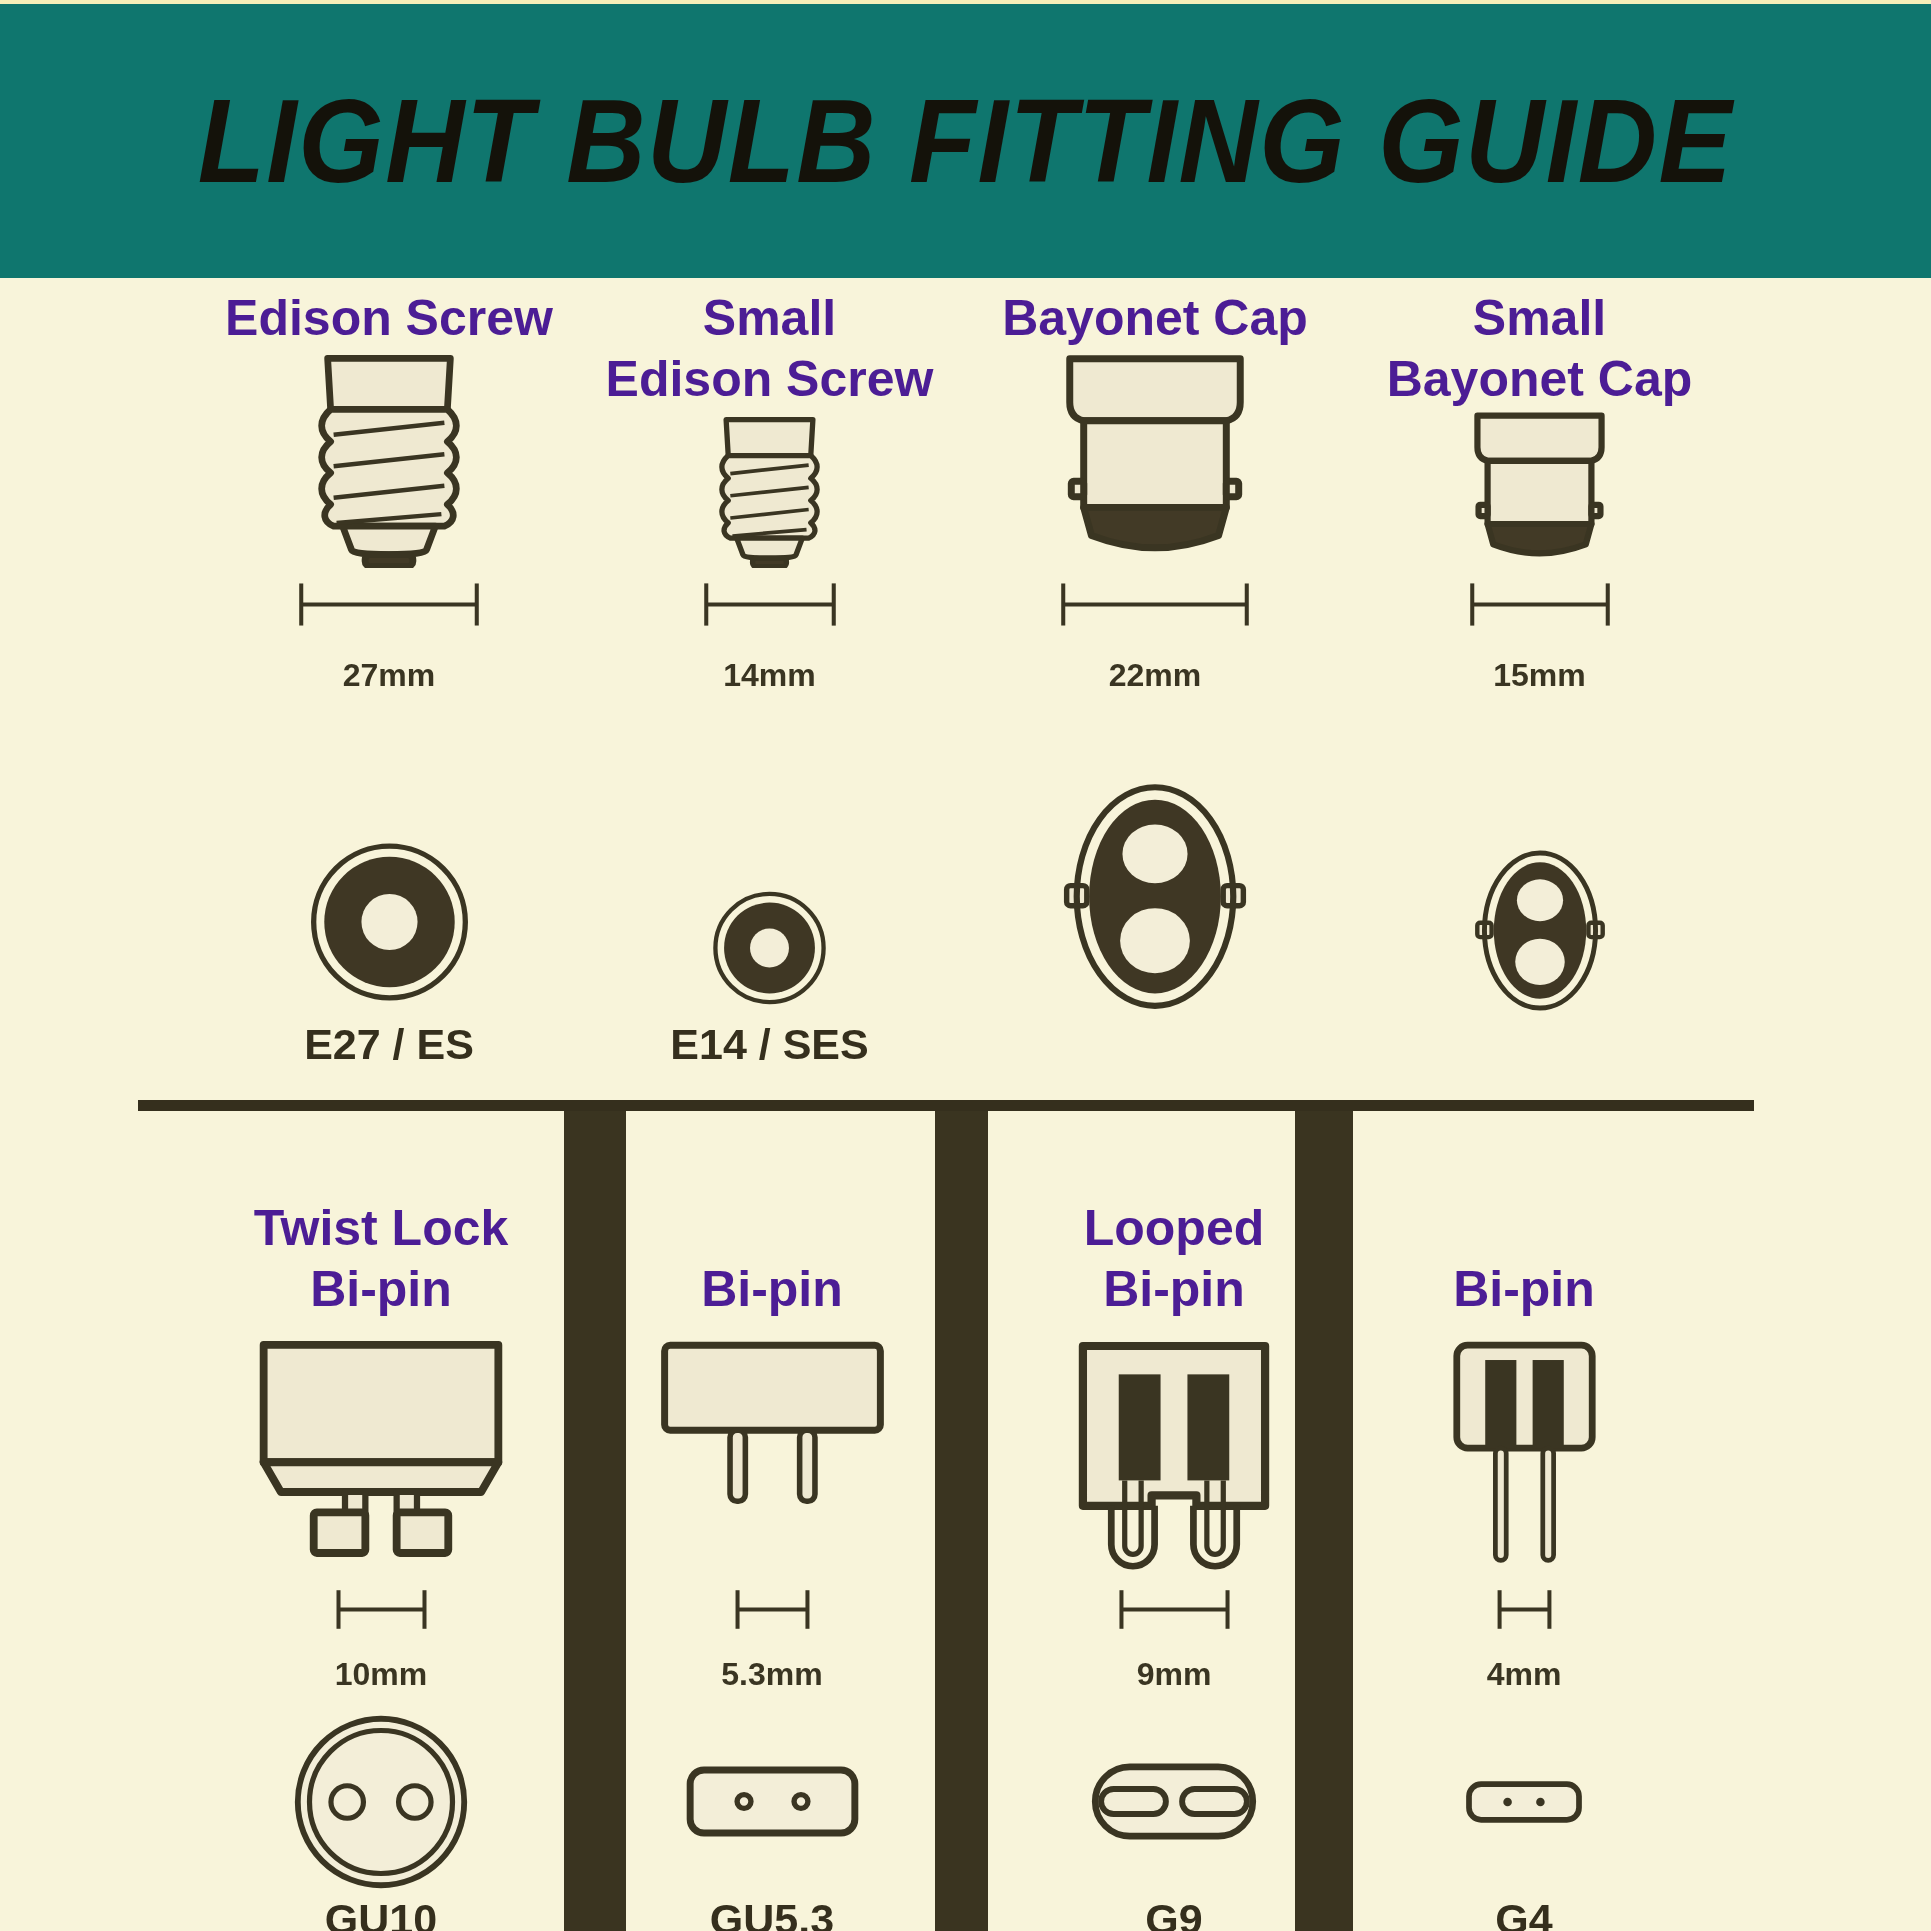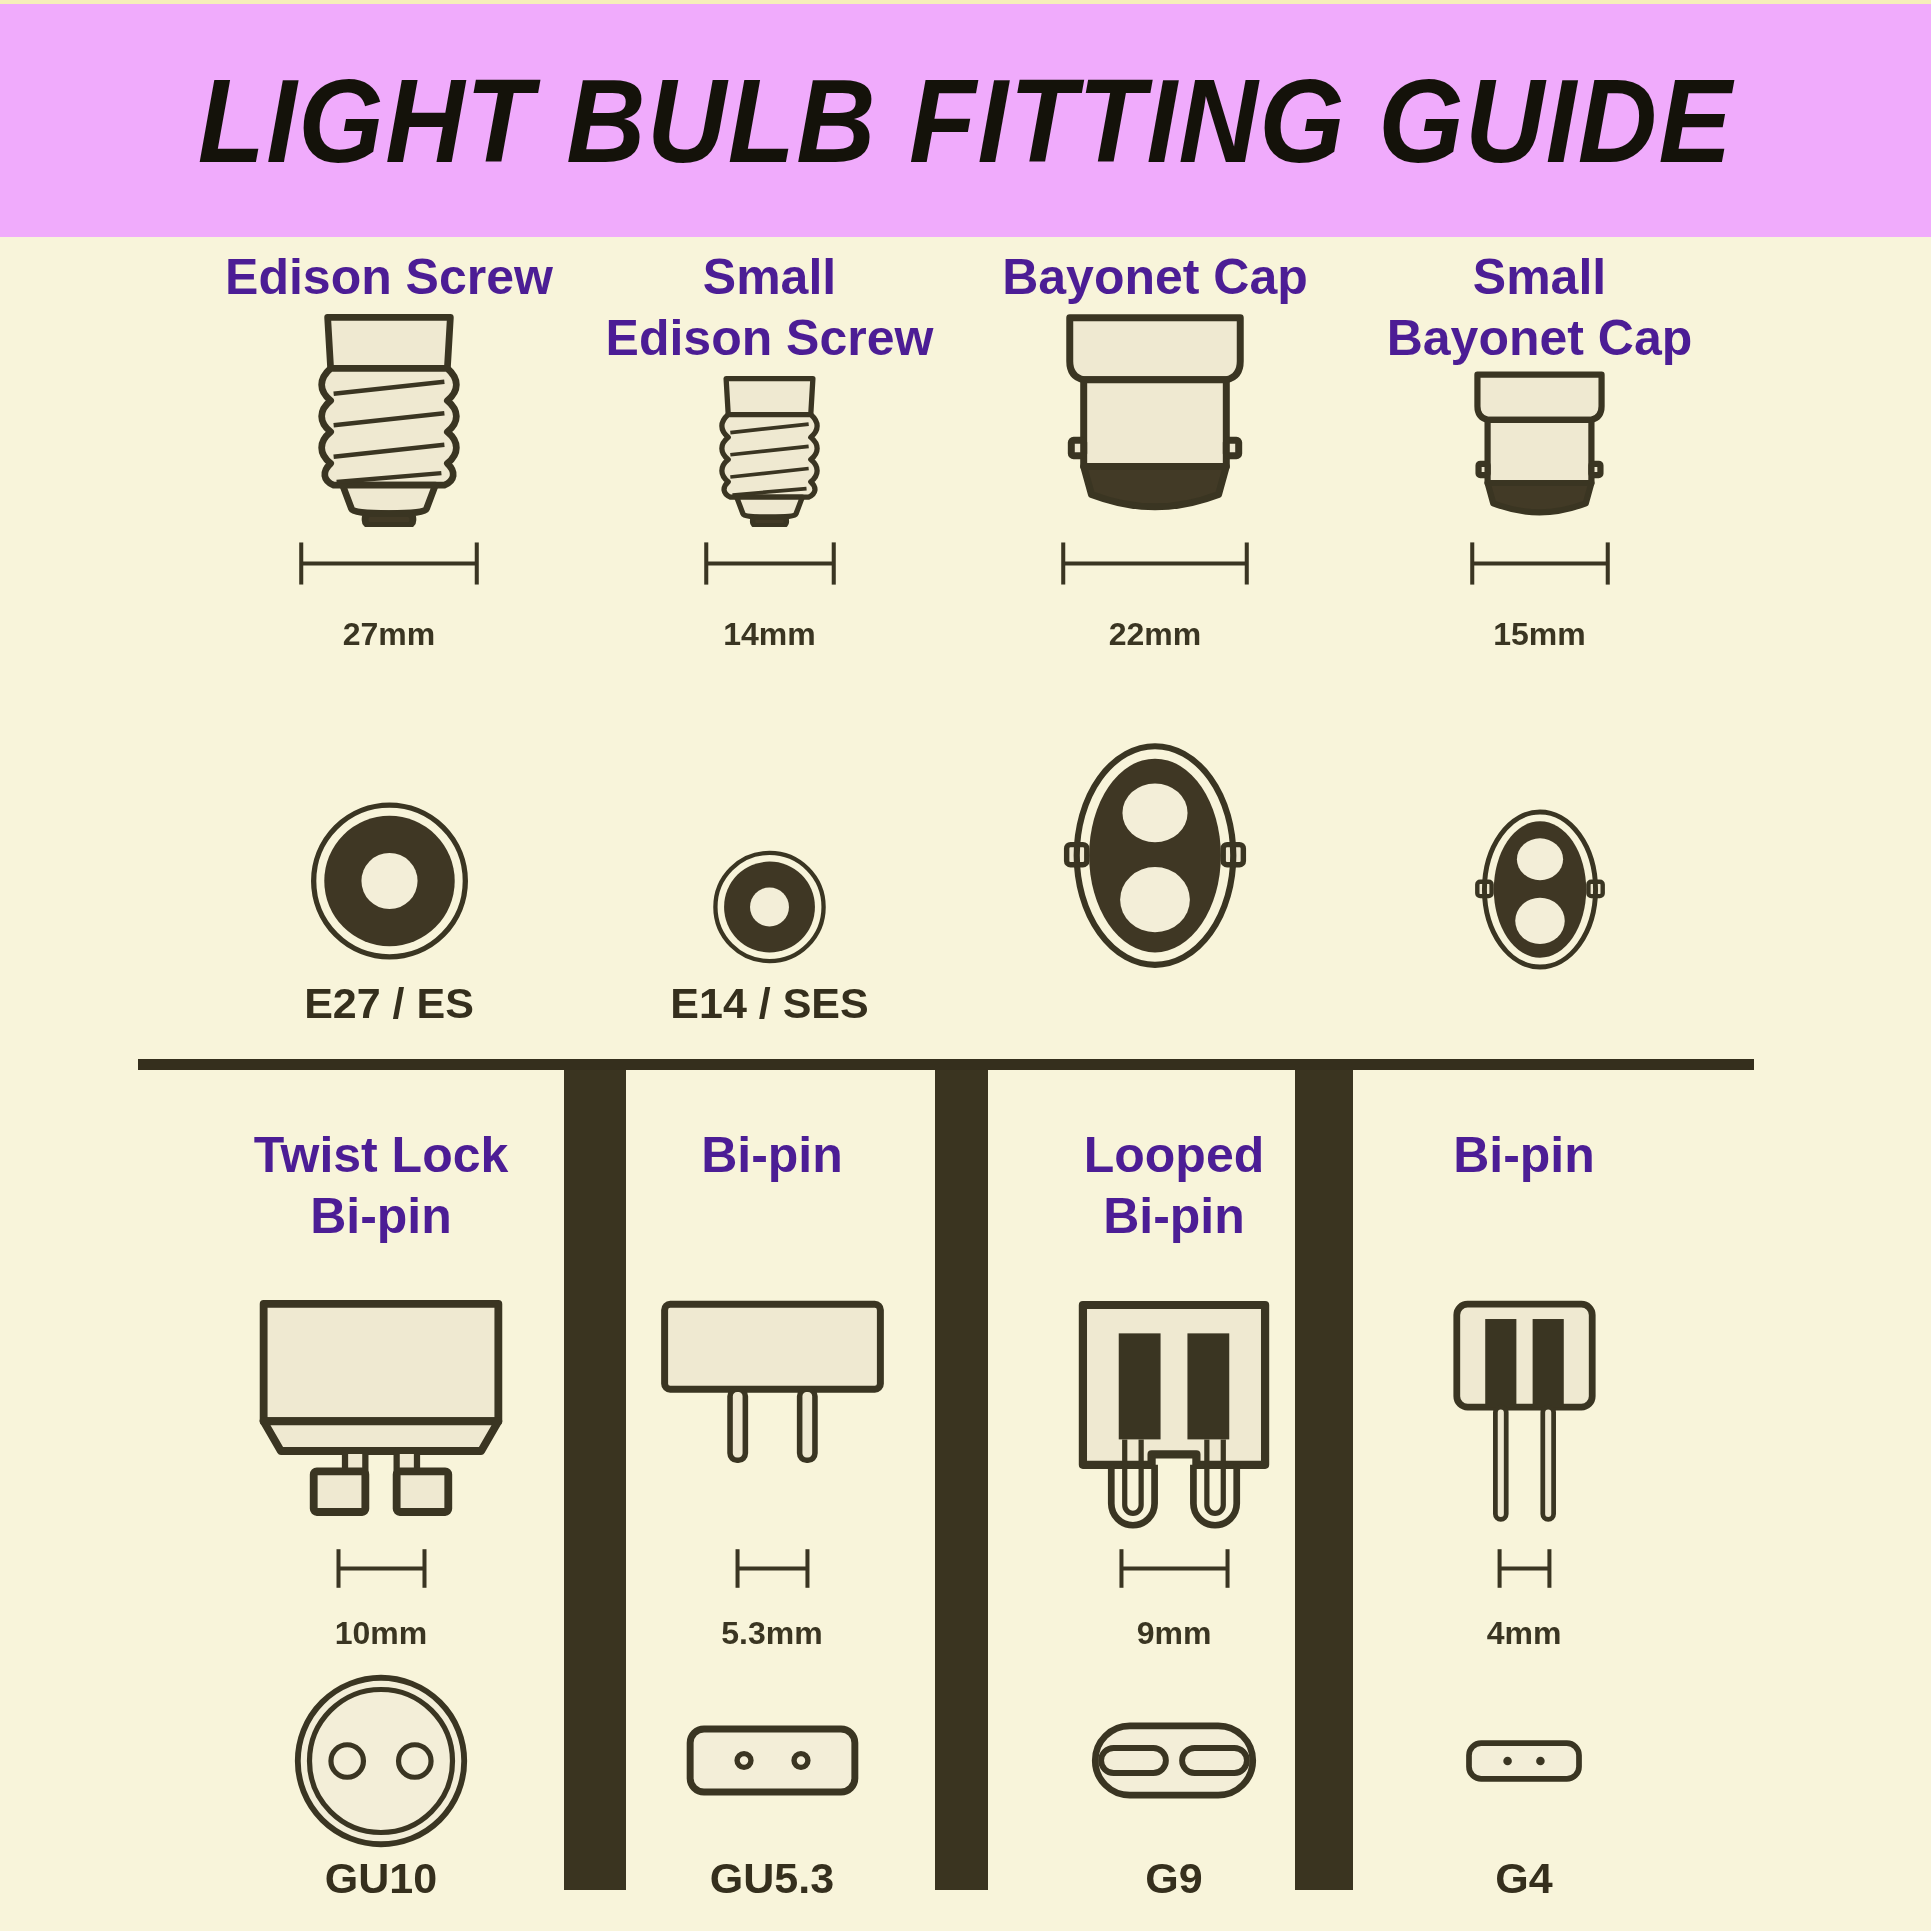--- a/index.html
+++ b/index.html
@@ -7,21 +7,21 @@
     width:1931px;height:1931px;
     background:#f8f4da;
     font-family:"Liberation Sans", sans-serif;
     color:#3a3522;
     overflow:hidden;
   }
   .page{width:1931px;height:1931px;position:relative;background:#f8f4da;}
 
   
   .banner{
-    width:100%;height:237px;background:#f0abfc;
+    width:100%;height:278px;background:#0f766e;
     border-top:4.9px solid #f6efb9;
     box-sizing:border-box;
     display:flex;align-items:center;justify-content:center;
   }
   .banner h1{
     margin:0;
     font-size:118px;
     font-weight:bold;
     font-style:italic;
     letter-spacing:1.6px;
@@ -61,21 +61,21 @@
   .hrule{position:absolute;left:138px;top:0;width:1616px;height:10.5px;background:#352f1d;}
   .vbar{position:absolute;top:10.5px;height:820px;background:#3a3420;}
   #vbar0{left:564px;width:62px;}
   #vbar1{left:935px;width:53px;}
   #vbar2{left:1295px;width:58px;}
   .bcol{position:absolute;top:10.5px;display:flex;flex-direction:column;align-items:center;padding-top:55px;box-sizing:border-box;}
   #bcol0{left:146px;width:470px;}
   #bcol1{left:626px;width:292px;}
   #bcol2{left:1020px;width:308px;}
   #bcol3{left:1354px;width:340px;}
-  .b-title{height:162px;display:flex;flex-direction:column;padding-bottom:8px;box-sizing:border-box;}
+  .b-title{height:162px;display:flex;flex-direction:column;justify-content:flex-end;padding-bottom:8px;box-sizing:border-box;}
   .b-side{height:251px;display:flex;align-items:flex-start;justify-content:center;padding-top:9.7px;box-sizing:border-box;}
   .b-dim{height:61px;}
   .b-bview{height:186px;display:flex;align-items:center;justify-content:center;}
 
   svg{display:block;}
 </style>
 </head>
 <body>
 
 <div class="page">

